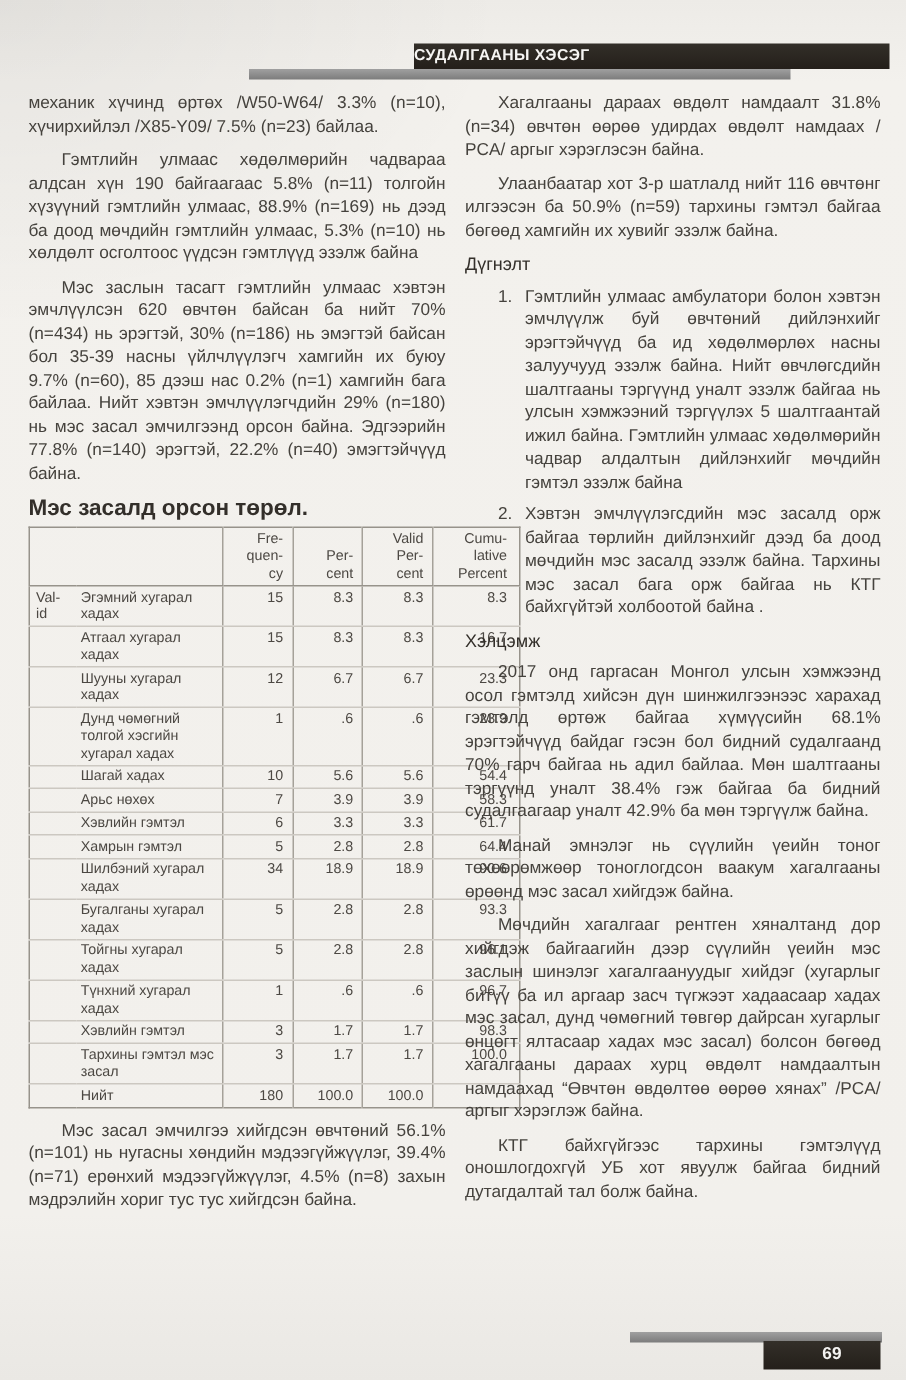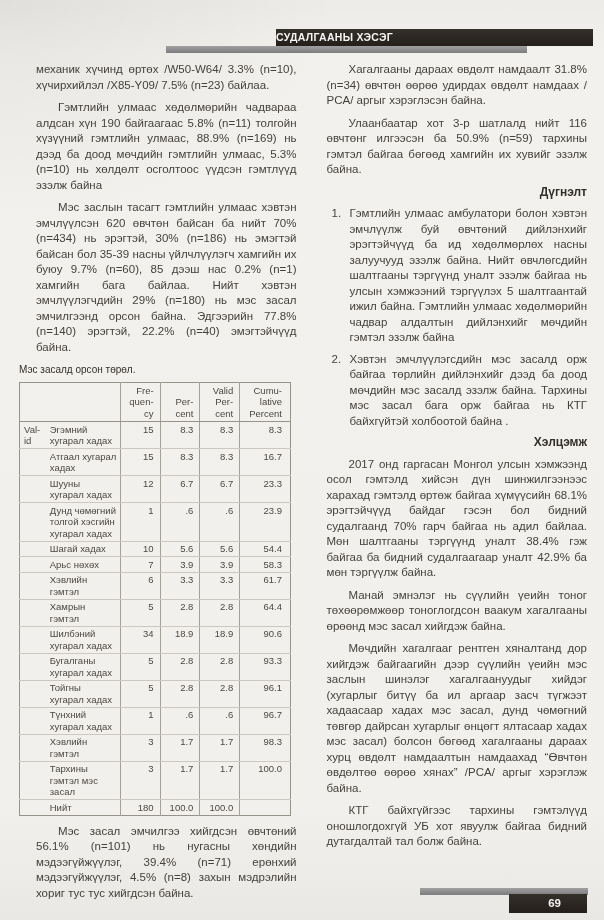--- a/index.html
+++ b/index.html
@@ -34,38 +34,38 @@
     background:linear-gradient(180deg,#332f29,#241f1a);
     color:#f4f3f1;font-size:11.5px;font-weight:bold;
     line-height:19px;text-align:right;padding-right:26px;box-sizing:border-box;
   }
   
   .columns{
     position:absolute;top:62px;left:19px;width:568px;
     display:flex;gap:13px;
   }
   .col{width:278px;font-size:11.5px;line-height:15.5px;text-align:justify;}
-  .col p{margin:0 0 7px 17px;}
+  .col p{margin:0 0 7px 0;}
   p.indent{text-indent:22px;}
-  .heading{font-weight:bold;font-size:12px;color:#332f2a;margin:6px 0 6px 16px;text-align:right;}
+  .heading{font-weight:normal;font-size:12px;color:#332f2a;margin:6px 0 6px 0;text-align:left;}
   
   .num-list{counter-reset:li;margin:0 0 4px 0;}
   .num-item{
     counter-increment:li;
     position:relative;
     padding-left:40px;margin:0 0 6px 0;
   }
   .num-item::before{
     content:counter(li) ".";
     position:absolute;left:22px;top:0;
   }
   
-  .table-title{font-weight:normal;font-size:10px;color:#332f2a;margin:7px 0 4px 0;text-align:left;}
+  .table-title{font-weight:bold;font-size:15px;color:#332f2a;margin:7px 0 4px 0;text-align:left;}
   table.spss{
-    width:272px;border-collapse:collapse;
+    width:328px;border-collapse:collapse;
     font-size:9.5px;line-height:11.5px;color:#4c4843;
     border:1px solid #97938b;
     margin-bottom:8px;
   }
   table.spss th{
     font-weight:normal;vertical-align:bottom;text-align:center;
     white-space:pre-line;padding:2px 3px;
     border-bottom:1px solid #97938b;
   }
   table.spss td{

